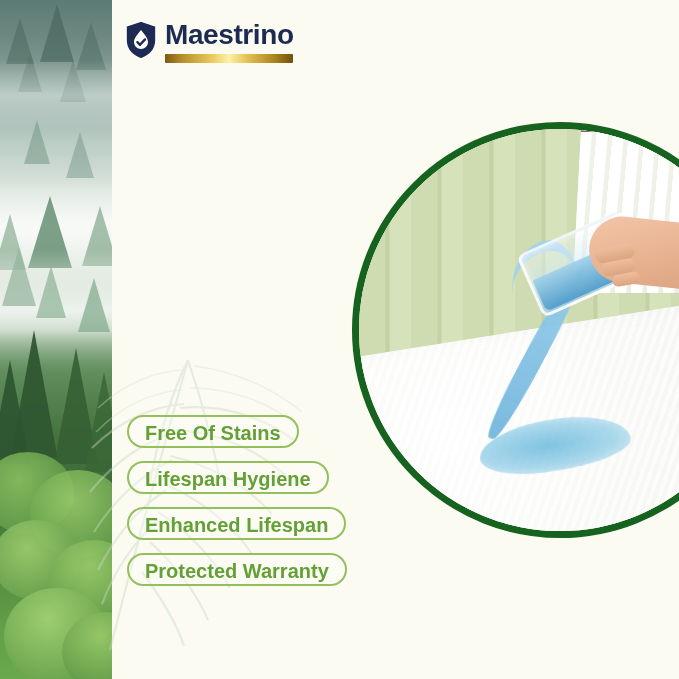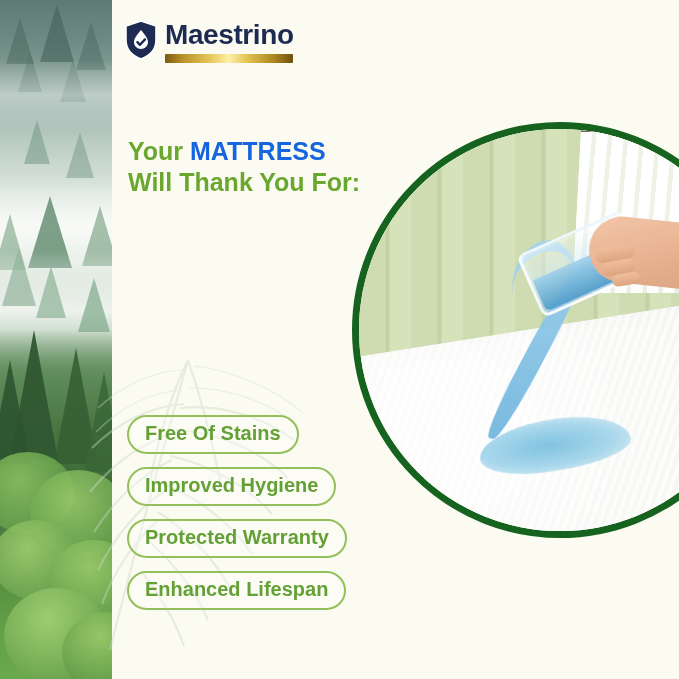--- a/index.html
+++ b/index.html
@@ -249,21 +249,21 @@
 
   
   .pills { position: absolute; left: 127px; top: 415px; }
   .pill {
     display: inline-block;
     border: 2px solid #93c05a;
     border-radius: 999px;
     color: #63a035;
     font-size: 20px;
     font-weight: 700;
-    padding: 5px 16px 7px;
+    padding: 5px 16px 1px;
     margin-bottom: 13px;
     background: rgba(255,255,255,.28);
     white-space: nowrap;
   }
 </style>
 </head>
 <body>
 
 <div id="root">
 
@@ -374,25 +374,21 @@
       <path d="M17 1 L32 6 V20 C32 30 25 36 17 39 C9 36 2 30 2 20 V6 Z" fill="#1d2b52" stroke="#ffffff" stroke-width="1.6"></path>
       <path d="M17 10 C21 15 24 18.5 24 22 C24 26 20.8 29 17 29 C13.2 29 10 26 10 22 C10 18.5 13 15 17 10 Z" fill="#ffffff"></path>
       <path d="M13.4 22.2 L16 24.8 L21 19.4" fill="none" stroke="#1d2b52" stroke-width="2.4" stroke-linecap="round" stroke-linejoin="round"></path>
     </svg>
     <div class="wordmark">
       <div class="brand-name">Maestrino</div>
       <div class="gold-bar"></div>
     </div>
   </div>
 
-  <div class="subline">
-    <span>Your </span><span class="blue">MATTRESS</span><br>
-    <span>Will Thank You For:</span>
-  </div>
 
   <div class="pills">
     <div><span class="pill">Free Of Stains</span></div>
-    <div><span class="pill">Improved Hygiene</span></div>
+    <div><span class="pill">Lifespan Hygiene</span></div>
+    <div><span class="pill">Enhanced Lifespan</span></div>
     <div><span class="pill">Protected Warranty</span></div>
-    <div><span class="pill">Enhanced Lifespan</span></div>
   </div>
 
 </div>
 
 </body></html>

